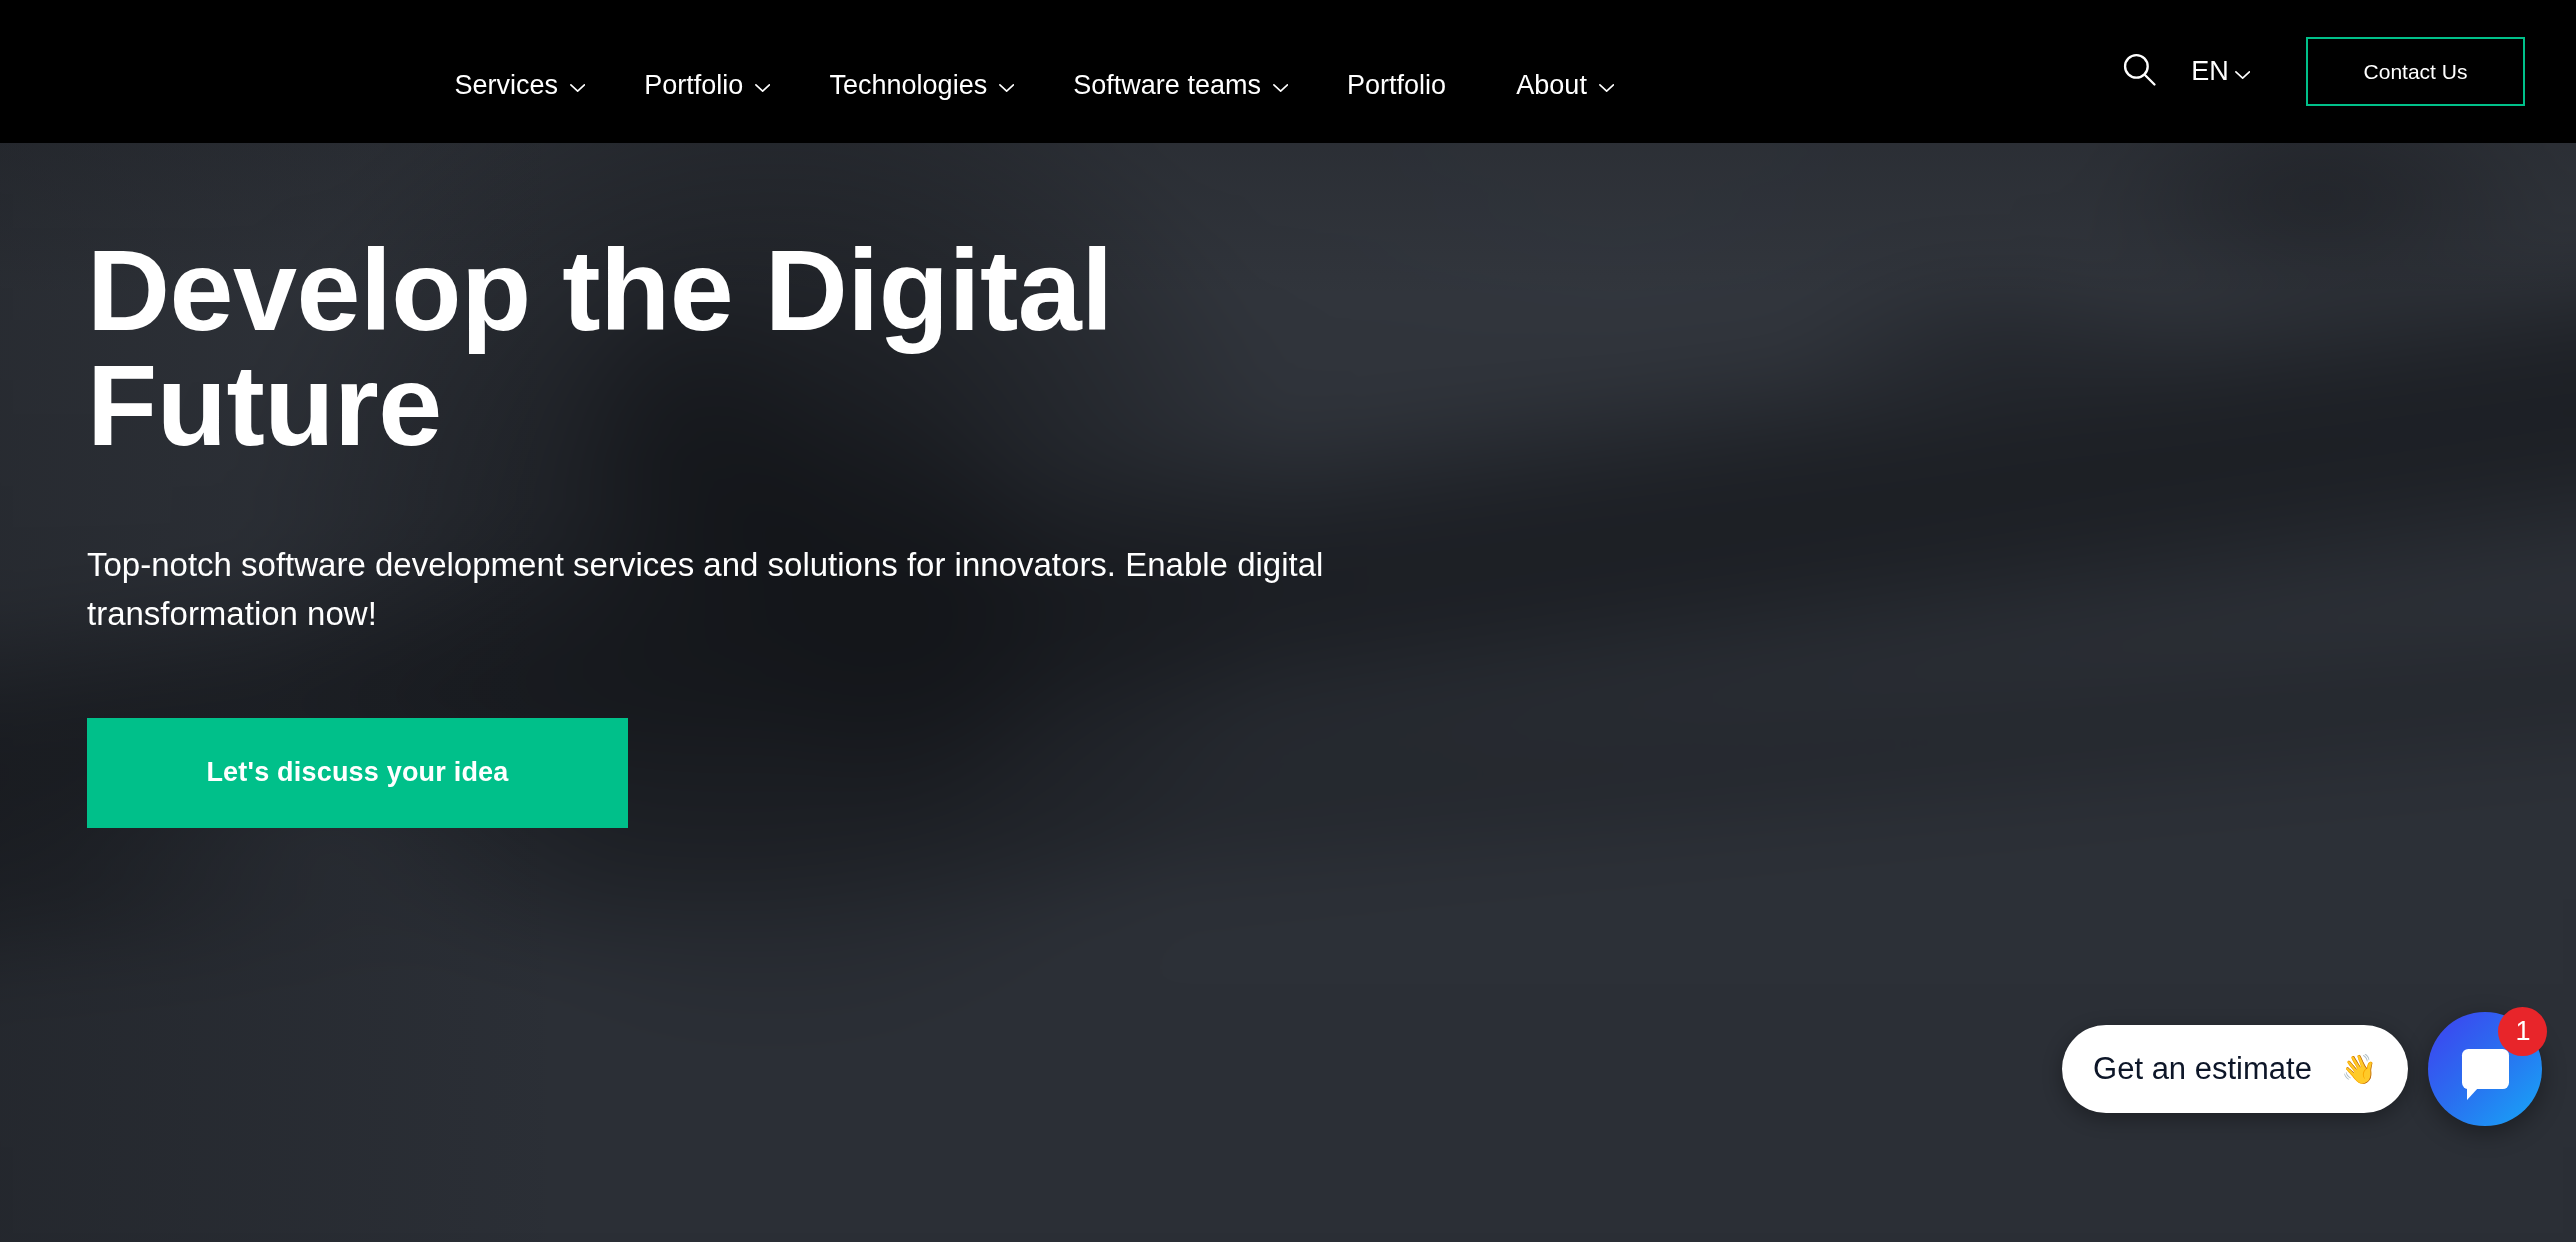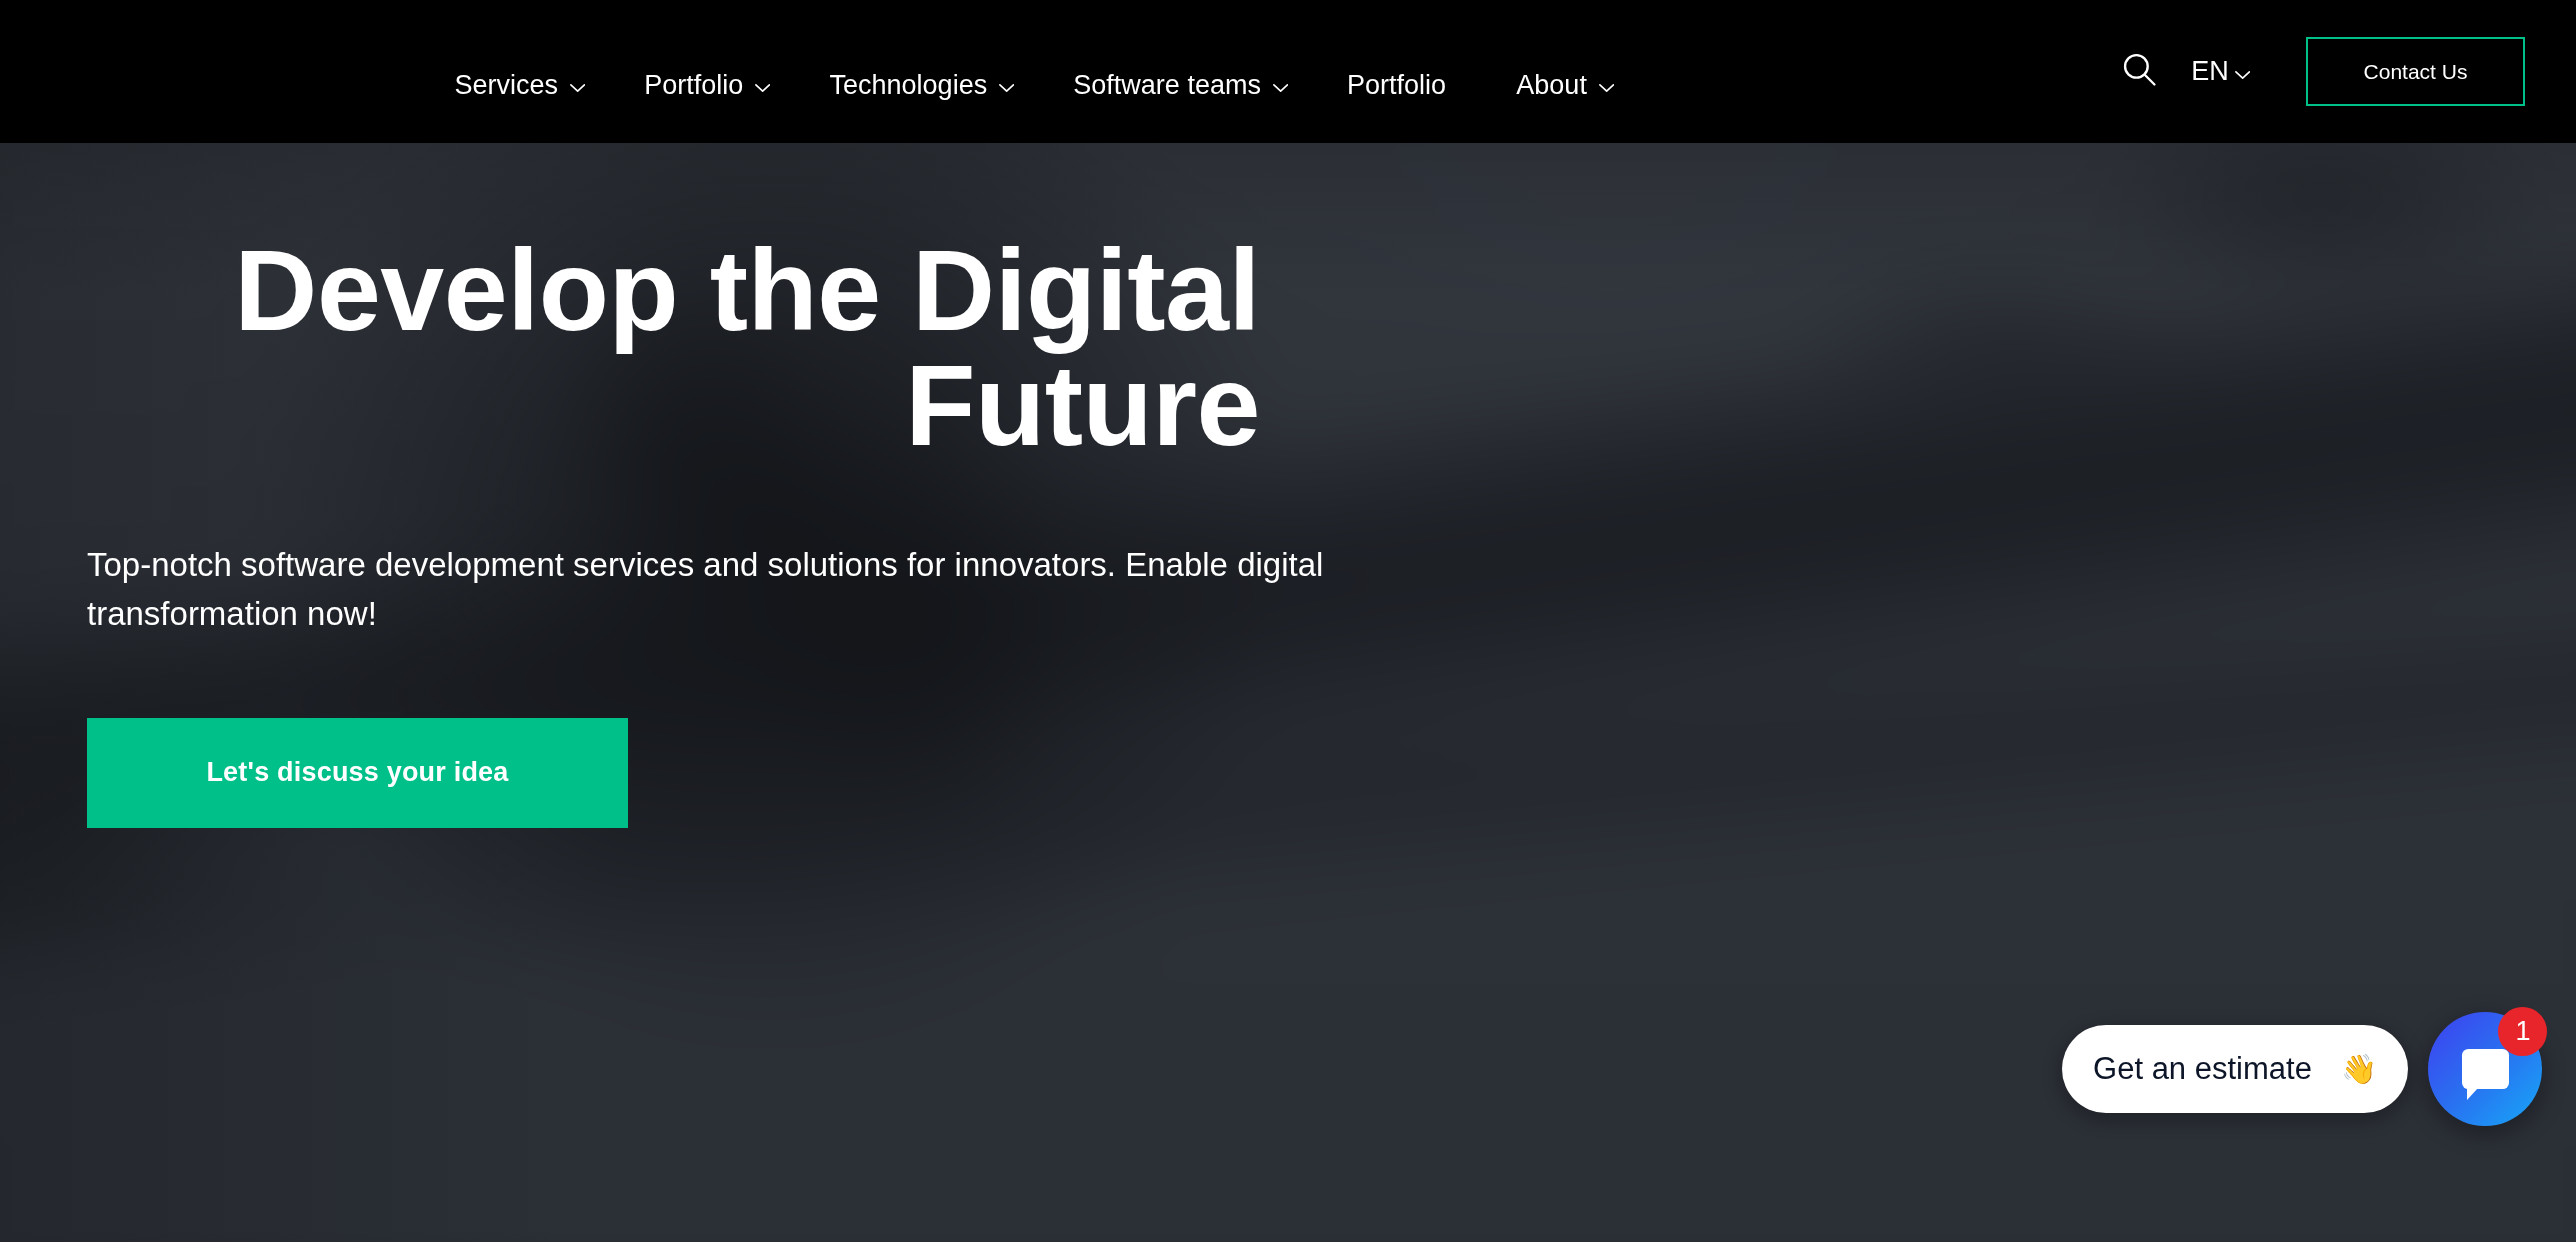--- a/index.html
+++ b/index.html
@@ -201,21 +201,20 @@
     margin: 0;
     padding-top: 90px;
     color: #ffffff;
     font-size: 115px;
     font-weight: 700;
     line-height: 1.0;
     letter-spacing: -0.5px;
     font-family: "Liberation Sans", sans-serif;
     font-stretch: condensed;
     max-width: 1173px;
-    text-align: right;
   }
   .hero-sub {
     margin: 0;
     padding-top: 78px;
     color: #ffffff;
     font-size: 33px;
     font-weight: 400;
     line-height: 1.48;
     max-width: 1371px;
     font-family: "Liberation Sans", sans-serif;

